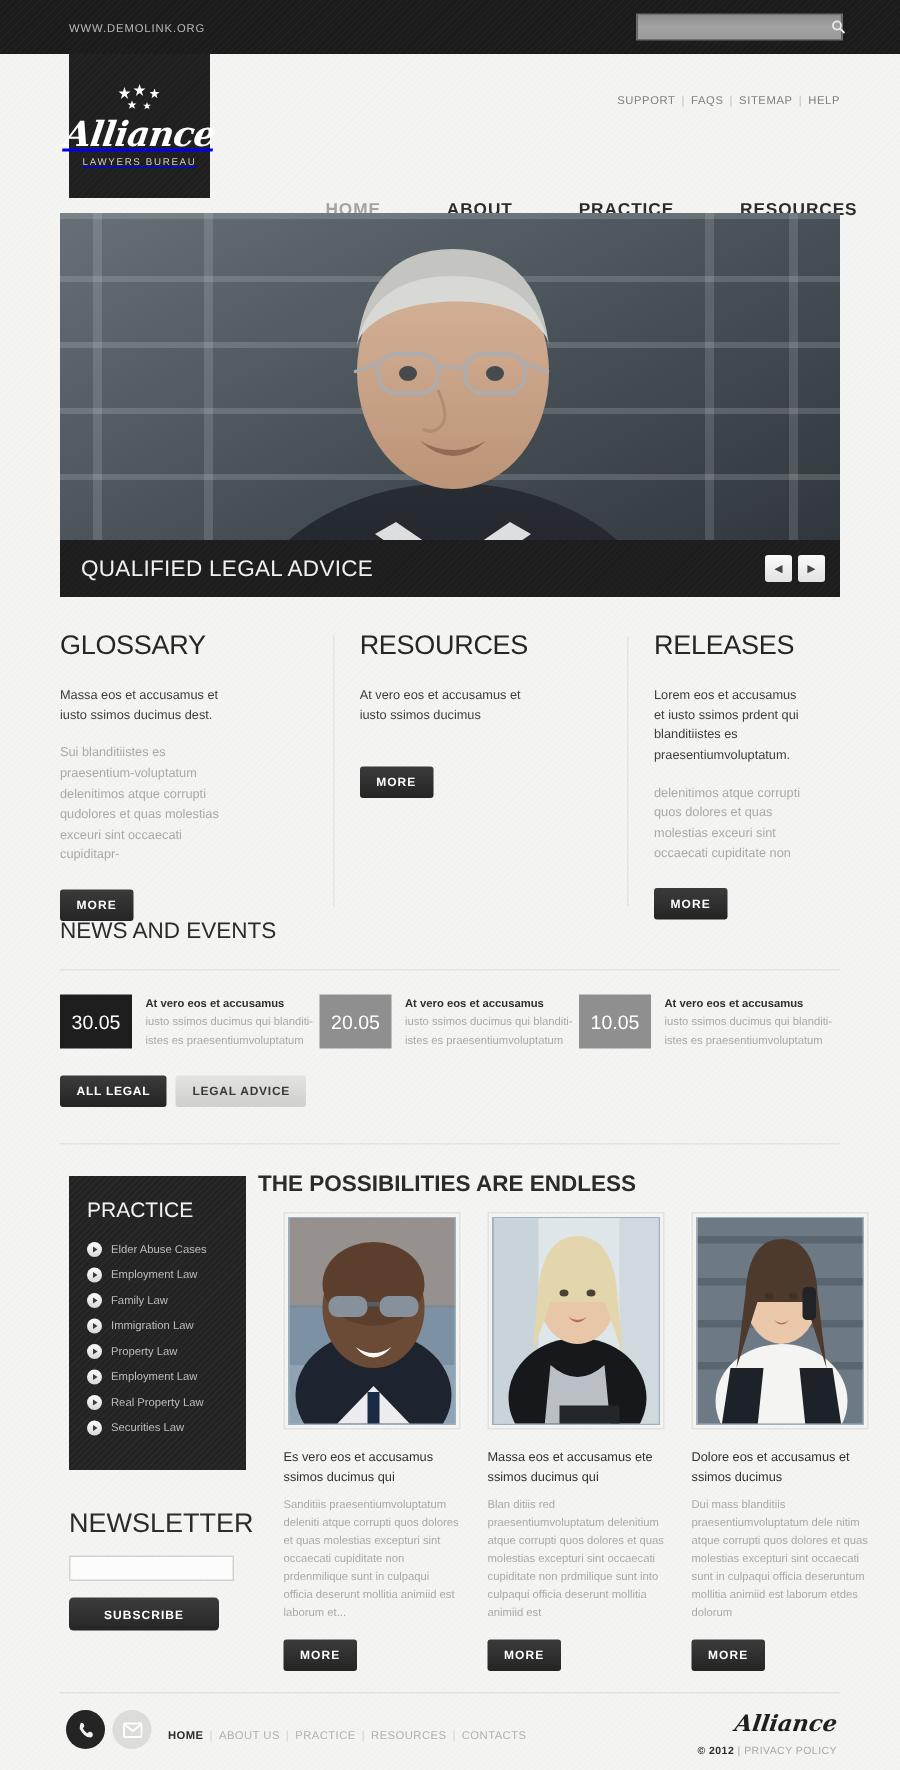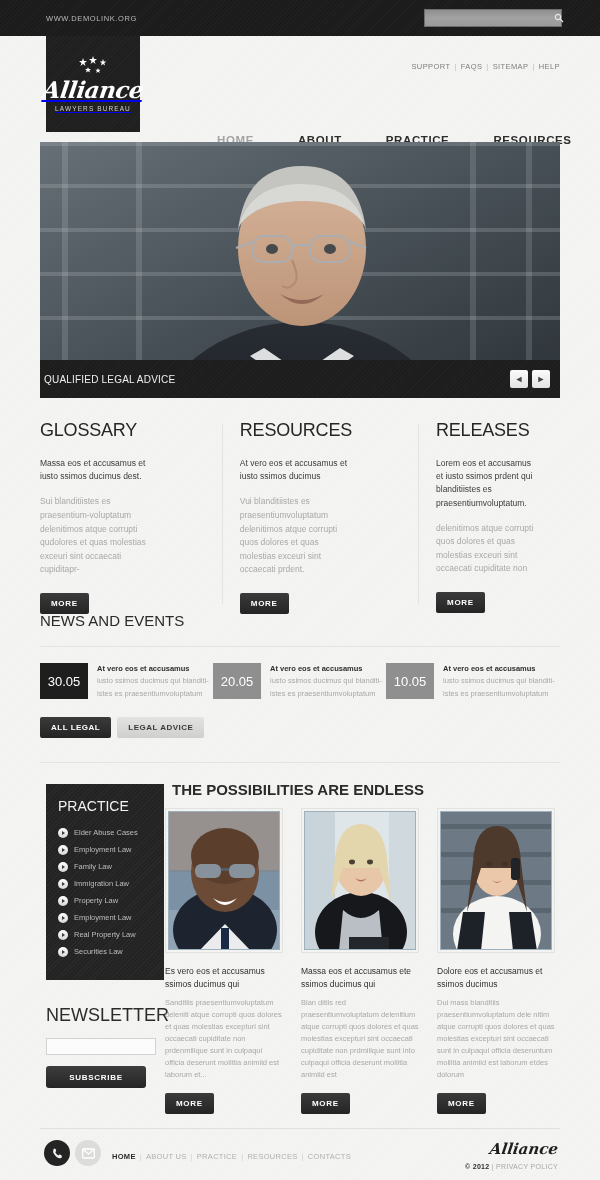--- a/index.html
+++ b/index.html
@@ -90,22 +90,22 @@
   }
   .slider-photo { position: absolute; inset: 0; }
   .caption {
     position: absolute; left: 40px; top: 360px;
     width: 520px; height: 38px;
     background: #1d1d1d;
     background-image: repeating-linear-gradient(135deg, rgba(255,255,255,0.02) 0 1px, rgba(0,0,0,0) 1px 3px);
     display: flex; align-items: center;
   }
   .caption-text {
-    color: #f0f0f0; font-size: 10px; letter-spacing: 0.2px;
-    margin-left: 4px; font-family: "Liberation Sans", sans-serif;
+    color: #f0f0f0; font-size: 15px; letter-spacing: 0.2px;
+    margin-left: 14px; font-family: "Liberation Sans", sans-serif;
   }
   .slider-ctrls { position: absolute; right: 10px; display: flex; gap: 4px; }
   .sbtn {
     width: 18px; height: 18px; border: 0; cursor: pointer;
     background: linear-gradient(180deg,#fbfbfb,#e2e2e2);
     border-radius: 2px; color: #444; font-size: 9px;
     display: flex; align-items: center; justify-content: center;
   }
 
   
@@ -185,21 +185,21 @@
   }
   .nl-btn {
     margin-top: 11px; width: 100px; height: 22px;
     background: linear-gradient(180deg,#3d3d3d,#252525);
     color: #fff; font-size: 8px; font-weight: bold; letter-spacing: 0.7px;
     border: 0; border-radius: 3px; cursor: pointer;
   }
 
   
   .poss-head { position: absolute; left: 172px; top: 781px; font-size: 15px; color: #2b2b2b; }
-  .articles { position: absolute; left: 165px; top: 808px; width: 390px; display: flex; gap: 18px; }
+  .articles { position: absolute; left: 189px; top: 808px; width: 390px; display: flex; gap: 18px; }
   .article { width: 118px; }
   .art-photo {
     width: 118px; height: 145px; background: #9fb0bd;
     border: 1px solid #e2e2e0; padding: 2px; background-clip: content-box;
     position: relative; overflow: hidden;
   }
   .art-photo .ph { position: absolute; inset: 3px; overflow: hidden; }
   .art-title { font-size: 8.5px; color: #313131; line-height: 1.5; margin-top: 12px; }
   .art-body { font-size: 7.5px; color: #a9a9a9; line-height: 1.62; margin-top: 6px; }
   .art-btn {
@@ -339,21 +339,20 @@
   <div class="cols">
     <div class="col">
       <h2>GLOSSARY</h2>
       <p class="lead">Massa eos et accusamus et iusto ssimos ducimus dest.</p>
       <p class="body">Sui blanditiistes es praesentium-voluptatum delenitimos atque corrupti qudolores et quas molestias exceuri sint occaecati cupiditapr-</p>
       <button class="btn-more">MORE</button>
     </div>
     <div class="col">
       <h2>RESOURCES</h2>
       <p class="lead">At vero eos et accusamus et iusto ssimos ducimus</p>
-      <p class="body">Vui blanditiistes es praesentiumvoluptatum delenitimos atque corrupti quos dolores et quas molestias exceuri sint occaecati prdent.</p>
       <button class="btn-more">MORE</button>
     </div>
     <div class="col">
       <h2>RELEASES</h2>
       <p class="lead">Lorem eos et accusamus et iusto ssimos prdent qui blanditiistes es praesentiumvoluptatum.</p>
       <p class="body">delenitimos atque corrupti quos dolores et quas molestias exceuri sint occaecati cupiditate non</p>
       <button class="btn-more">MORE</button>
     </div>
   </div>
 

